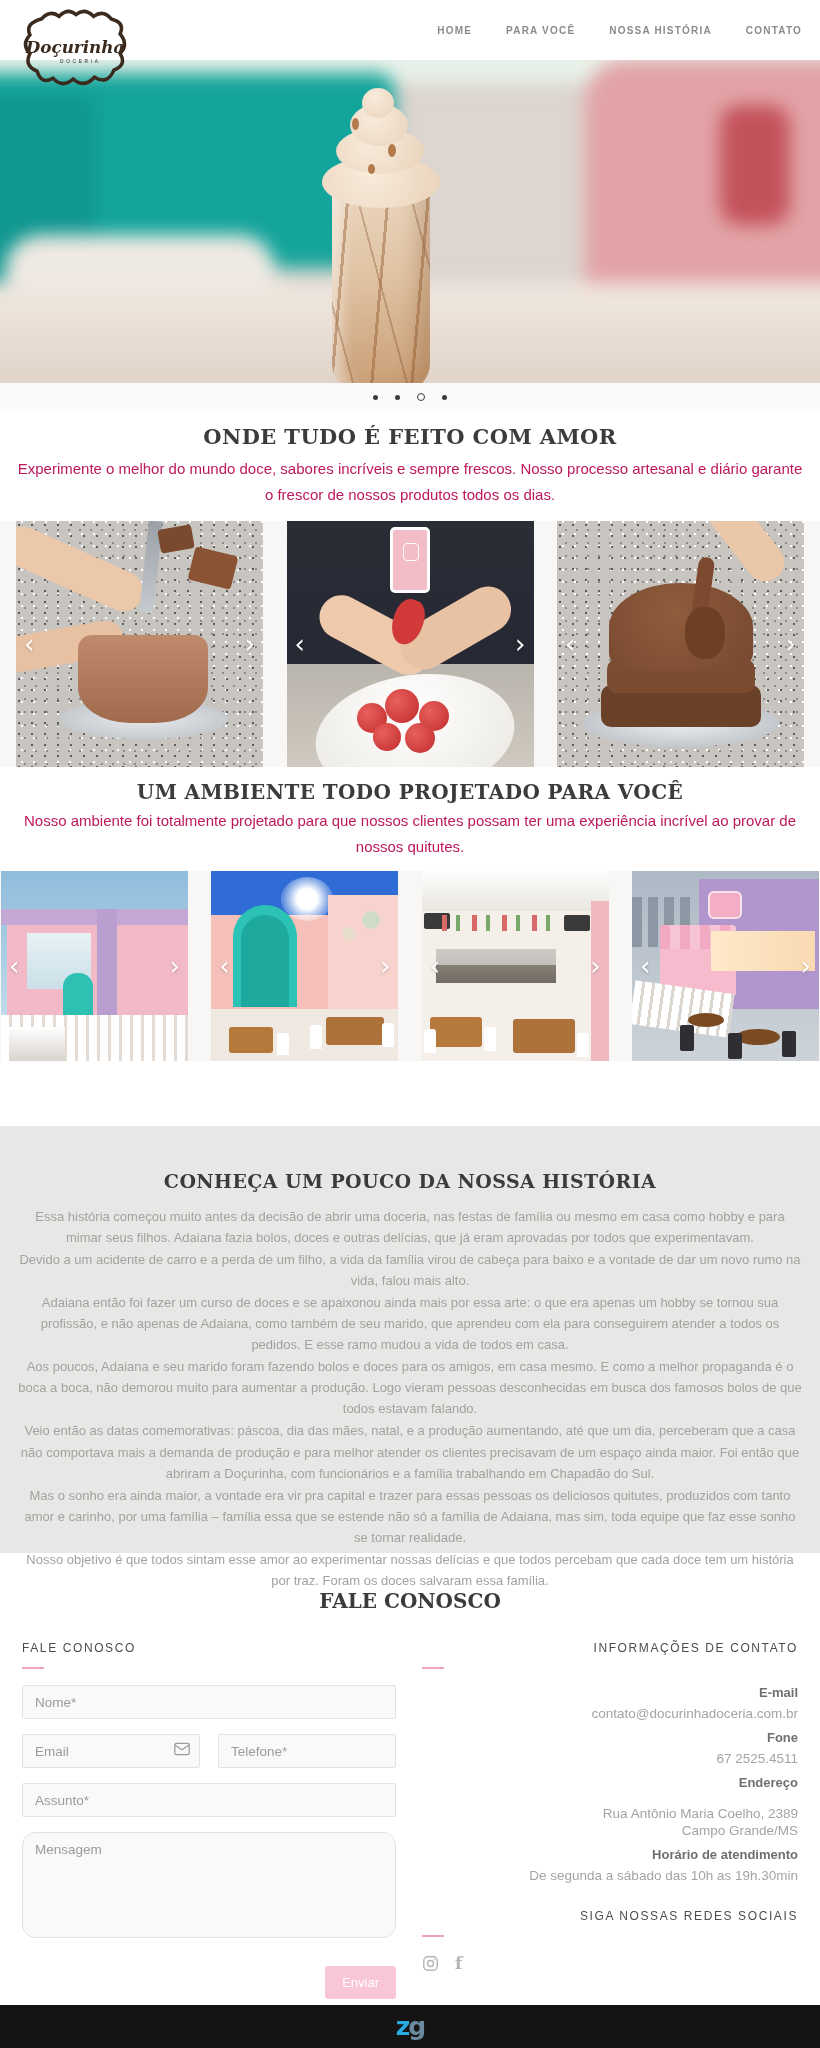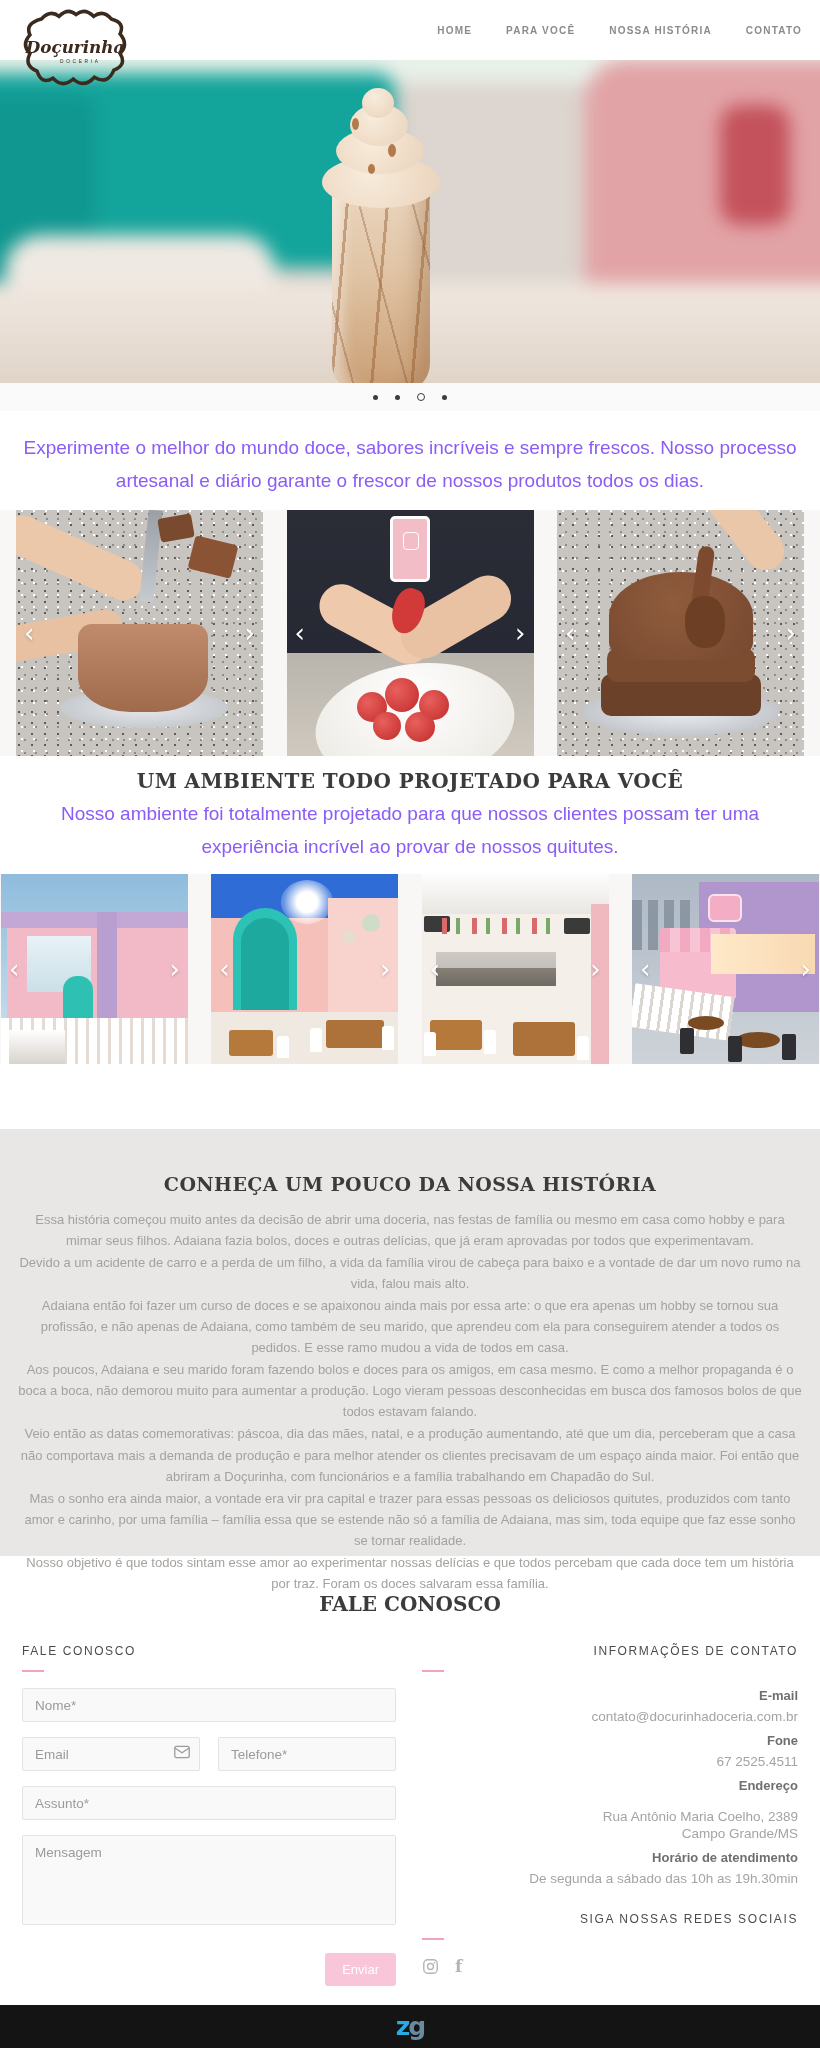--- a/index.html
+++ b/index.html
@@ -42,21 +42,21 @@
   .k3 { left:368px; top:104px; width:7px; height:10px; }
 
   
   .dots { height:28px; display:flex; align-items:center; justify-content:center; gap:17px; background:#fbfafa; }
   .dot { width:5px; height:5px; border-radius:50%; background:#3c3c3c; cursor:pointer; }
   .dot.active { width:8px; height:8px; background:transparent; border:1.5px solid #3c3c3c; }
 
   
   .sec-head { text-align:center; padding-top:13px; }
   .sec-title { font-family:"DejaVu Serif", serif; font-weight:700; font-size:21px; letter-spacing:.4px; color:#3b3b3b; }
-  .sec-sub { font-size:19px; color:#8b5cf6; line-height:1.75; max-width:792px; margin:7px auto 0; }
+  .sec-sub { font-size:15px; color:#be185d; line-height:1.75; max-width:792px; margin:7px auto 0; }
 
   
   .car1 { margin-top:12px; background:#f8f7f5; padding:0 16px; height:246px; display:flex; justify-content:space-between; }
   .slide { position:relative; overflow:hidden; }
   .s1 { width:247px; height:246px; }
   .arrow { position:absolute; top:50%; transform:translateY(-50%); color:#ffffff; font-size:26px; line-height:1;
            font-family:"DejaVu Sans", sans-serif; cursor:pointer; z-index:9; text-shadow:0 1px 3px rgba(0,0,0,.25); user-select:none; }
   .arrow.left { left:8px; } .arrow.right { right:8px; }
 
   .granite { background-color:#c8c4bf; background-image:
@@ -162,21 +162,21 @@
   .col-head { font-size:12px; letter-spacing:1.6px; color:#4c4c4c; font-weight:400; }
   .pink-dash { width:22px; height:2px; background:#f2a2bd; margin-top:12px; margin-bottom:16px; }
   .field { background:#f9f9f9; border:1px solid #e3e3e3; border-radius:2px; font-size:13.5px; color:#9b9b9b;
            padding:0 12px; height:34px; width:100%; font-family:"Liberation Sans", sans-serif; outline:none; }
   .field::placeholder { color:#9b9b9b; }
   .frow { margin-bottom:15px; position:relative; }
   .frow.split { display:flex; gap:18px; }
   .half { position:relative; width:178px; }
   .half .field { width:100%; }
   .env-ico { position:absolute; right:10px; top:8px; color:#9b9b9b; }
-  textarea.field { height:90px; padding-top:9px; resize:none; }
+  textarea.field { height:106px; padding-top:9px; resize:none;border-radius:13px; }
   .send-row { text-align:right; margin-top:24px; }
   .send-btn { background:#f9c5d8; color:#ffffff; border:none; border-radius:3px; font-size:13px;
               padding:9px 17px; cursor:pointer; font-family:"Liberation Sans", sans-serif; }
   .info-label { font-size:13px; font-weight:700; color:#6f6f6f; margin-bottom:6px; }
   .info-value { font-size:13.5px; color:#a5a4a2; margin-bottom:9px; }
   .social-head { margin-top:26px; }
   .social-row { display:flex; align-items:center; gap:16px; margin-top:4px; }
   .soc-ico { cursor:pointer; display:inline-flex; }
   .fb-f { font-family:"DejaVu Serif", serif; font-size:17px; color:#b5b5b5; font-weight:700; }
 
@@ -230,20 +230,21 @@
   </div>
 
   <div class="dots">
     <div class="dot"></div>
     <div class="dot"></div>
     <div class="dot active"></div>
     <div class="dot"></div>
   </div>
 
   <div class="sec-head">
+    <div class="sec-title">ONDE TUDO É FEITO COM AMOR</div>
     <div class="sec-sub">Experimente o melhor do mundo doce, sabores incríveis e sempre frescos. Nosso processo artesanal e diário garante o frescor de nossos produtos todos os dias.</div>
   </div>
 
   <div class="car1">
 
     <div class="slide s1 granite">
       <div class="abs a-arm1"></div>
       <div class="abs a-arm2"></div>
       <div class="abs a-knife"></div>
       <div class="abs a-choc1"></div>

